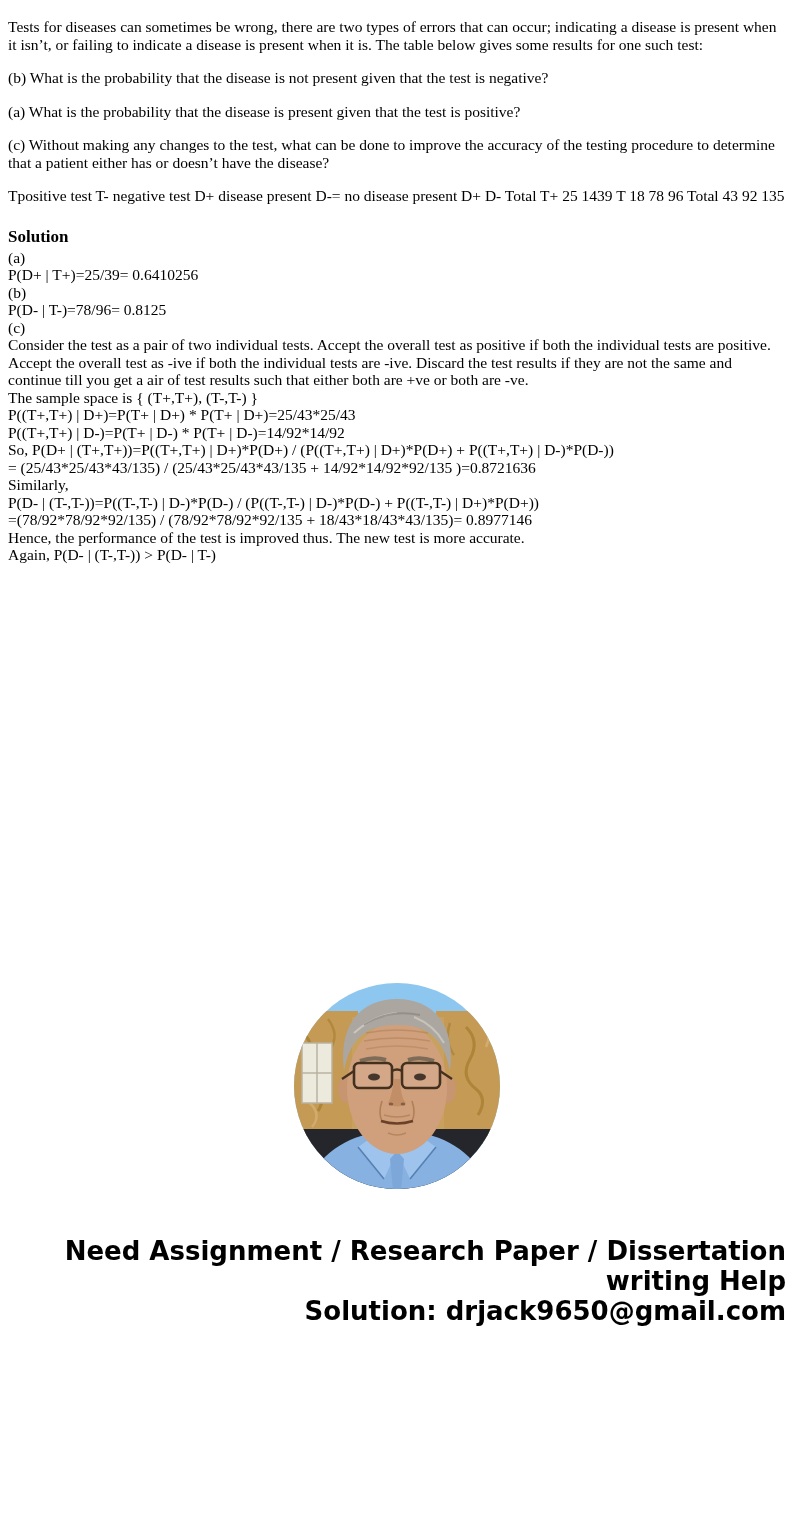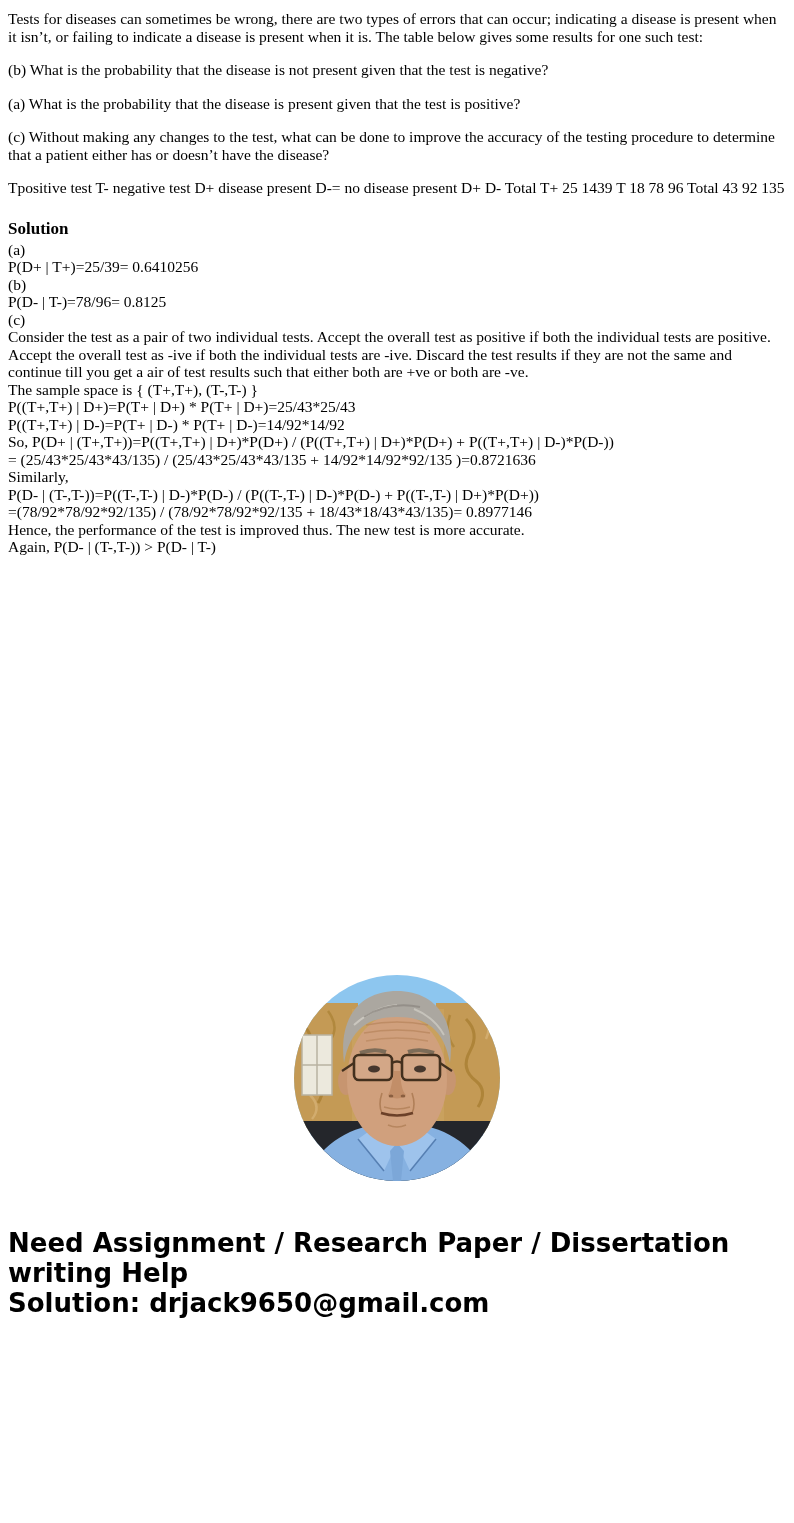--- a/index.html
+++ b/index.html
@@ -14,21 +14,21 @@
     box-sizing: border-box;
     padding: 10px 8px 8px 8px;
     font-family: "Liberation Serif", serif;
     font-size: 15.5px;
     line-height: 17.5px;
   }
   .question p {
     margin: 16px 0;
   }
   .question p:first-child {
-    margin-top: 0;
+    margin-top: 8px;
   }
   .sol-heading {
     font-family: "Liberation Serif", serif;
     font-size: 17px;
     font-weight: bold;
     line-height: 20px;
     margin: 22px 0 2px 0;
   }
   .sol-block {
     white-space: pre-line;
@@ -40,21 +40,21 @@
     margin-top: 419px;
     width: 778px;
     text-align: center;
     height: 206px;
   }
   .avatar-wrap svg {
     display: inline-block;
   }
   .footer {
     margin-top: 47px;
-    text-align: left;
+    text-align: right;
     font-family: "DejaVu Sans", sans-serif;
     font-weight: 700;
     font-size: 26px;
     line-height: 30px;
     color: #000000;
   }
 </style>
 </head>
 <body>
 

